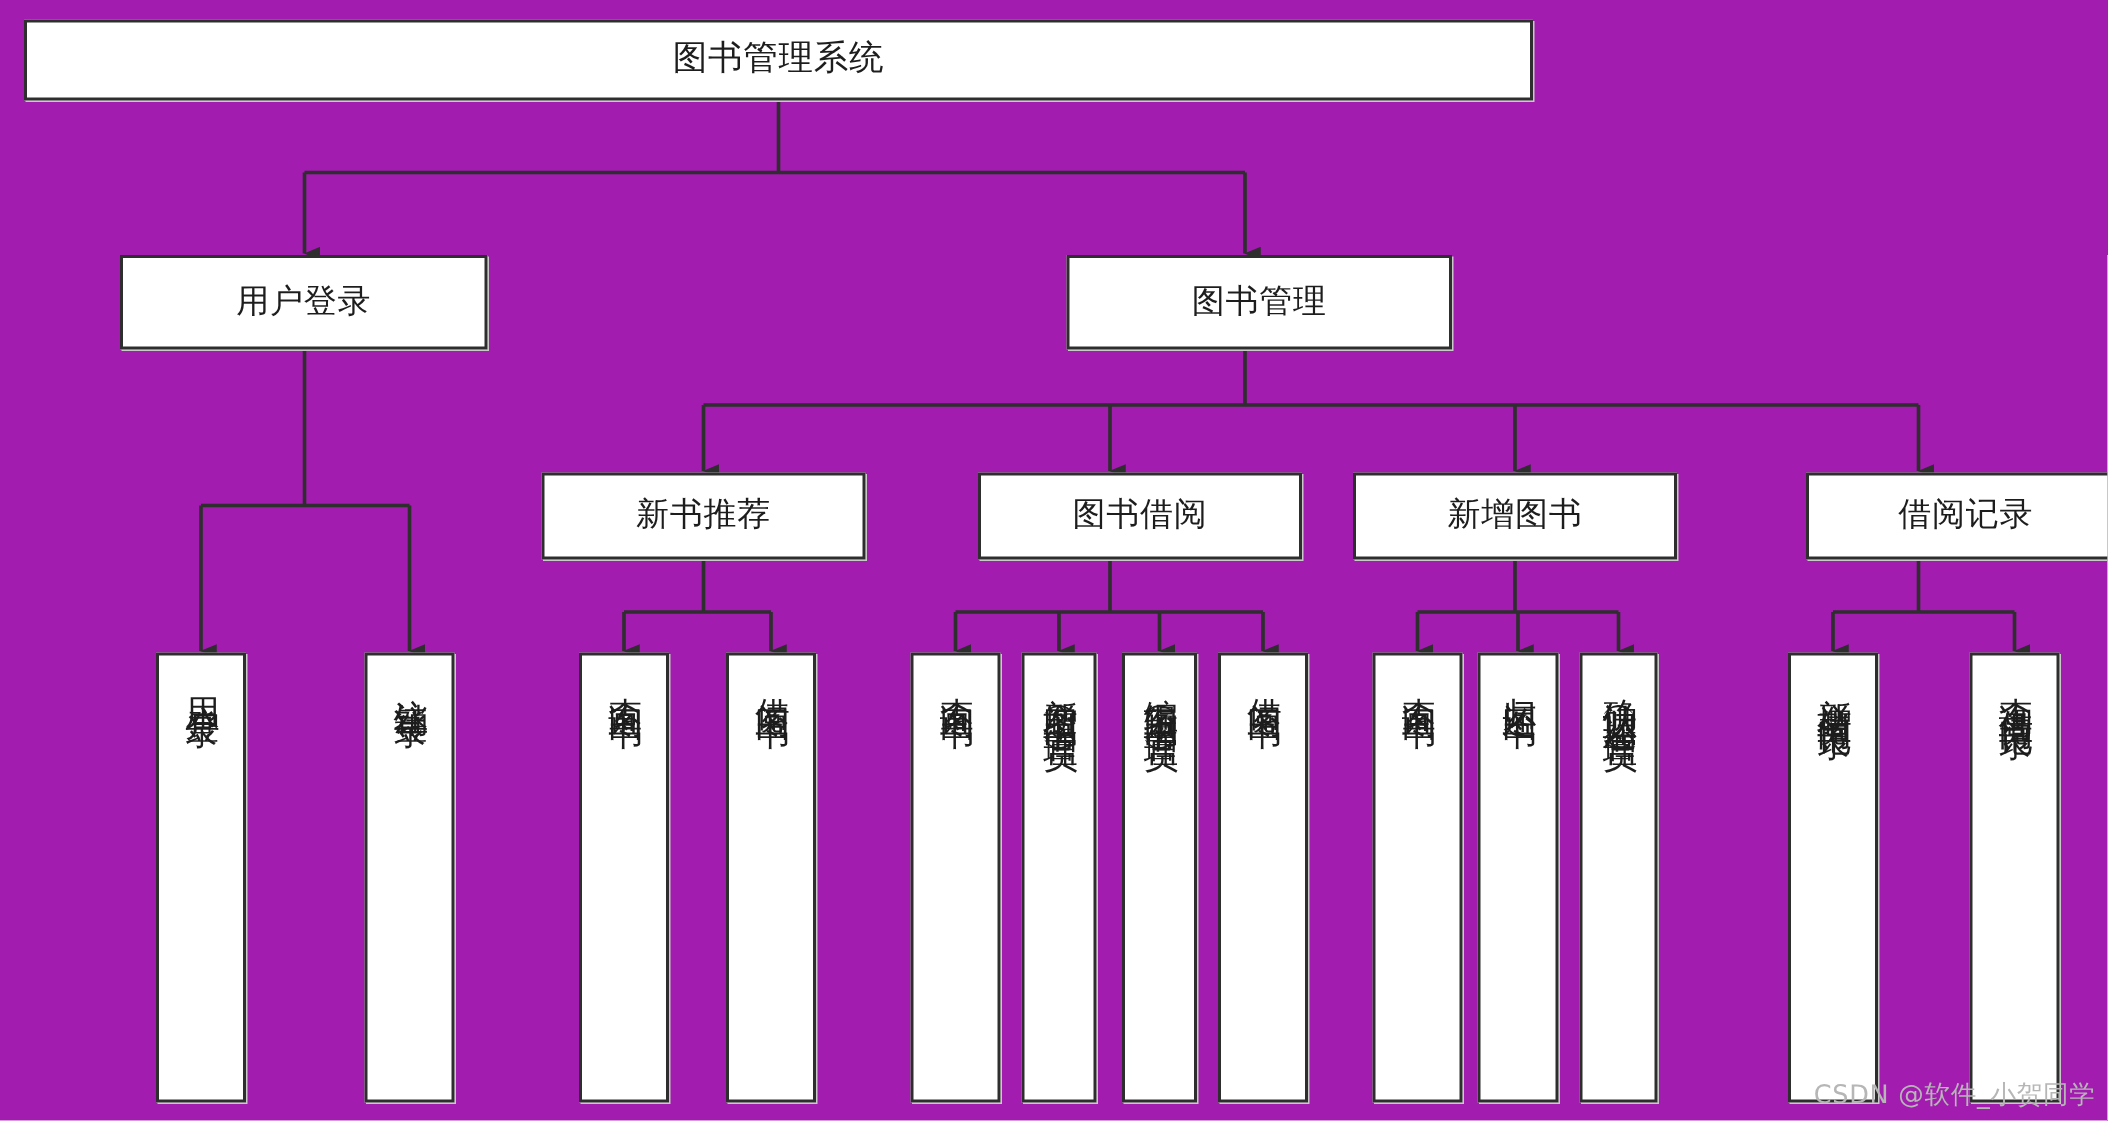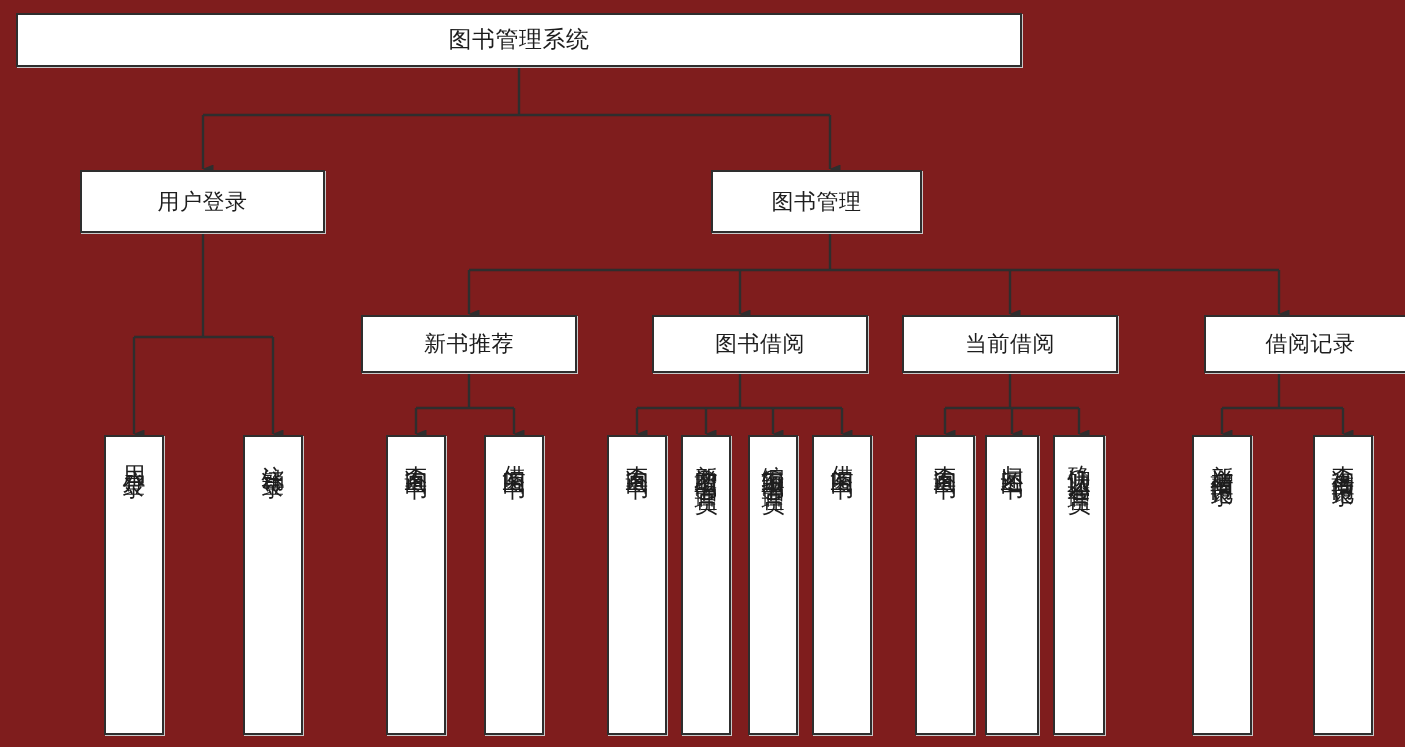--- a/index.html
+++ b/index.html
@@ -8,21 +8,21 @@
     padding: 0;
     background: #ffffff;
   }
   body {
     font-family: "DejaVu Sans", "Liberation Sans", sans-serif;
   }
   #diagram-root {
     position: relative;
     width: 1405px;
     height: 747px;
-    background: #7f1d1d;
+    background: #a21caf;
     overflow: hidden;
   }
   #edge-layer {
     position: absolute;
     left: 0;
     top: 0;
     width: 1405px;
     height: 747px;
     pointer-events: none;
   }
@@ -125,31 +125,31 @@
       </g>
   </svg>
 
   <div id="nodes-layer">
       <div class="node horiz root" style="left: 16px; top: 13px; width: 1006px; height: 54px;">
         <span class="node-label">图书管理系统</span>
       </div>
       <div class="node horiz" style="left: 80px; top: 170px; width: 245px; height: 63px;">
         <span class="node-label">用户登录</span>
       </div>
-      <div class="node horiz" style="left: 711px; top: 170px; width: 211px; height: 63px;">
+      <div class="node horiz" style="left: 711px; top: 170px; width: 257px; height: 63px;">
         <span class="node-label">图书管理</span>
       </div>
       <div class="node horiz" style="left: 361px; top: 315px; width: 216px; height: 58px; justify-content: center;">
         <span class="node-label">新书推荐</span>
       </div>
       <div class="node horiz" style="left: 652px; top: 315px; width: 216px; height: 58px;">
         <span class="node-label">图书借阅</span>
       </div>
       <div class="node horiz" style="left: 902px; top: 315px; width: 216px; height: 58px;">
-        <span class="node-label">当前借阅</span>
+        <span class="node-label">新增图书</span>
       </div>
       <div class="node horiz" style="left: 1172px; top: 315px; width: 213px; height: 58px; margin-left: 32px;">
         <span class="node-label">借阅记录</span>
       </div>
       <div class="node vert" style="left: 104px; top: 435px; width: 60px; height: 300px;">
         <span class="node-label">用户登录</span>
       </div>
       <div class="node vert" style="left: 243px; top: 435px; width: 60px; height: 300px;">
         <span class="node-label">注销登录</span>
       </div>
@@ -181,13 +181,14 @@
         <span class="node-label">确认归还（管理员）</span>
       </div>
       <div class="node vert" style="left: 1192px; top: 435px; width: 60px; height: 300px;">
         <span class="node-label">新增借阅记录</span>
       </div>
       <div class="node vert" style="left: 1313px; top: 435px; width: 60px; height: 300px;">
         <span class="node-label">查询借阅记录</span>
       </div>
     </div>
 
+  <div id="watermark">CSDN @软件_小贺同学</div>
 </div>
 
 </body></html>

